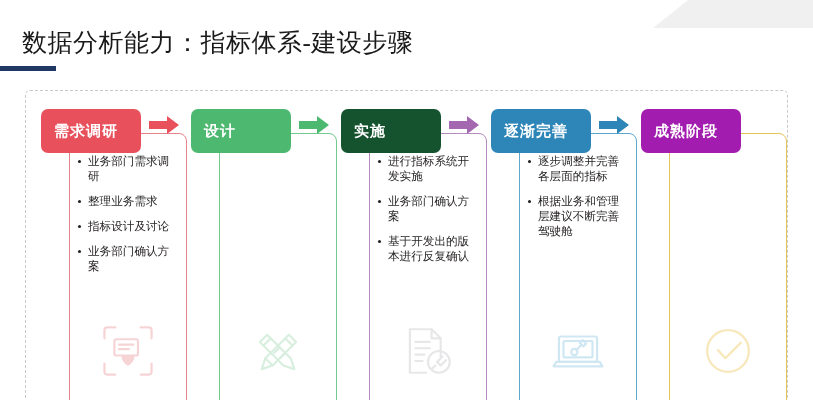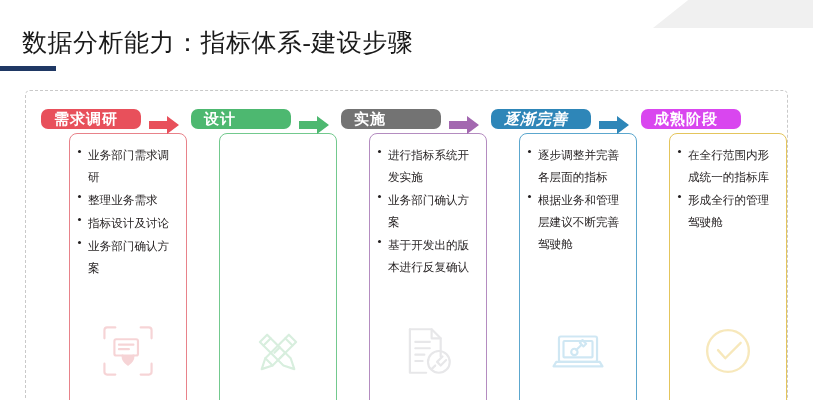--- a/index.html
+++ b/index.html
@@ -56,21 +56,21 @@
   .step {
     position: absolute;
     top: 0;
     width: 150px;
     height: 100%;
   }
 
   .step-header {
     position: absolute;
     left: 0; top: 18px;
-    height: 20px;
+    height: 44px;
     min-width: 100px;
     padding: 0 13px;
     display: flex;
     align-items: center;
     border-radius: 7px;
     color: #ffffff;
     font-size: 15px;
     font-weight: bold;
     letter-spacing: 1px;
     white-space: nowrap;
@@ -99,23 +99,24 @@
   .bullets {
     position: relative;
     padding: 10px 7px 0 6px;
     list-style: none;
   }
   .bullets li {
     position: relative;
     padding-left: 12px;
     margin-bottom: 1px;
     font-size: 11.6px;
-    line-height: 22px;
+    line-height: 15px;
     color: #231f20;
-    font-family: Liberation Sans, sans-serif;
+    font-family: Liberation Mono, monospace;
+    margin-top: 10px;
   }
   .bullets li::before {
     content: "";
     position: absolute;
     left: 2px; top: 6px;
     width: 3px; height: 3px;
     border-radius: 50%;
     background: #231f20;
   }
 
@@ -178,21 +179,21 @@
               <path d="M18 40l8 8"></path>
         <path d="M50 52l-4-12L20 14l-8 8 26 26z"></path>
         <path d="M24 18l-8 8"></path>
               <path d="M34 28l-6 6"></path>
               <path d="M40 34l-6 6"></path>
       </svg>
           </div>
         </div>
       </div>
       <div class="step" style="left: 315px;">
-        <div class="step-header" style="background: #737373;">实施</div>
+        <div class="step-header" style="background: #14532d;">实施</div>
         <div class="step-arrow" style="left: 108px;"><svg viewBox="0 0 30 18" preserveAspectRatio="none">
     <path d="M0 5 H18 V0 L30 9 L18 18 V13 H0 Z" fill="#A368B0"></path>
   </svg></div>
         <div class="step-card" style="border-color: rgb(180, 140, 192);">
           <ul class="bullets">
             <li>进行指标系统开发实施</li>
             <li>业务部门确认方案</li>
             <li>基于开发出的版本进行反复确认</li>
           </ul>
           <div class="card-icon">
@@ -202,21 +203,21 @@
         <path d="M36 8v10h10"></path>
         <path d="M18 22h16M18 29h16M18 36h10M18 43h8"></path>
         <circle cx="44" cy="44" r="12"></circle>
         <path d="M48 38l-6 6 4 4 6-6"></path>
               <path d="M40 48l-4 4"></path>
       </svg>
           </div>
         </div>
       </div>
       <div class="step" style="left: 465px;">
-        <div class="step-header" style="background: rgb(46, 134, 184); font-style: italic;">逐渐完善</div>
+        <div class="step-header" style="background: rgb(46, 134, 184);">逐渐完善</div>
         <div class="step-arrow" style="left: 108px;"><svg viewBox="0 0 30 18" preserveAspectRatio="none">
     <path d="M0 5 H18 V0 L30 9 L18 18 V13 H0 Z" fill="#2E86B8"></path>
   </svg></div>
         <div class="step-card" style="border-color: rgb(92, 167, 206);">
           <ul class="bullets">
             <li>逐步调整并完善各层面的指标</li>
             <li>根据业务和管理层建议不断完善驾驶舱</li>
           </ul>
           <div class="card-icon">
             <svg viewBox="0 0 64 64" fill="none" stroke="#CDE6F3" stroke-width="2.4" stroke-linecap="round" stroke-linejoin="round">
@@ -224,26 +225,22 @@
         <rect x="16" y="21" width="32" height="18" rx="1"></rect>
         <path d="M5 49h54l-3-5H8z"></path>
         <path d="M36 25l-6 6"></path>
               <circle cx="28" cy="33" r="3.5"></circle>
         <path d="M34 23l4 4 3-3-4-4z"></path>
       </svg>
           </div>
         </div>
       </div>
       <div class="step" style="left: 615px;">
-        <div class="step-header" style="background: #d946ef;">成熟阶段</div>
+        <div class="step-header" style="background: #a21caf;">成熟阶段</div>
         <div class="step-card" style="border-color: rgb(228, 197, 92);">
-          <ul class="bullets">
-            <li>在全行范围内形成统一的指标库</li>
-            <li>形成全行的管理驾驶舱</li>
-          </ul>
           <div class="card-icon">
             <svg viewBox="0 0 64 64" fill="none" stroke="#F7E7B8" stroke-width="2.6" stroke-linecap="round" stroke-linejoin="round">
         <circle cx="32" cy="32" r="23"></circle>
         <path d="M21 31l8 9 17-17"></path>
       </svg>
           </div>
         </div>
       </div>
     </div>
 

